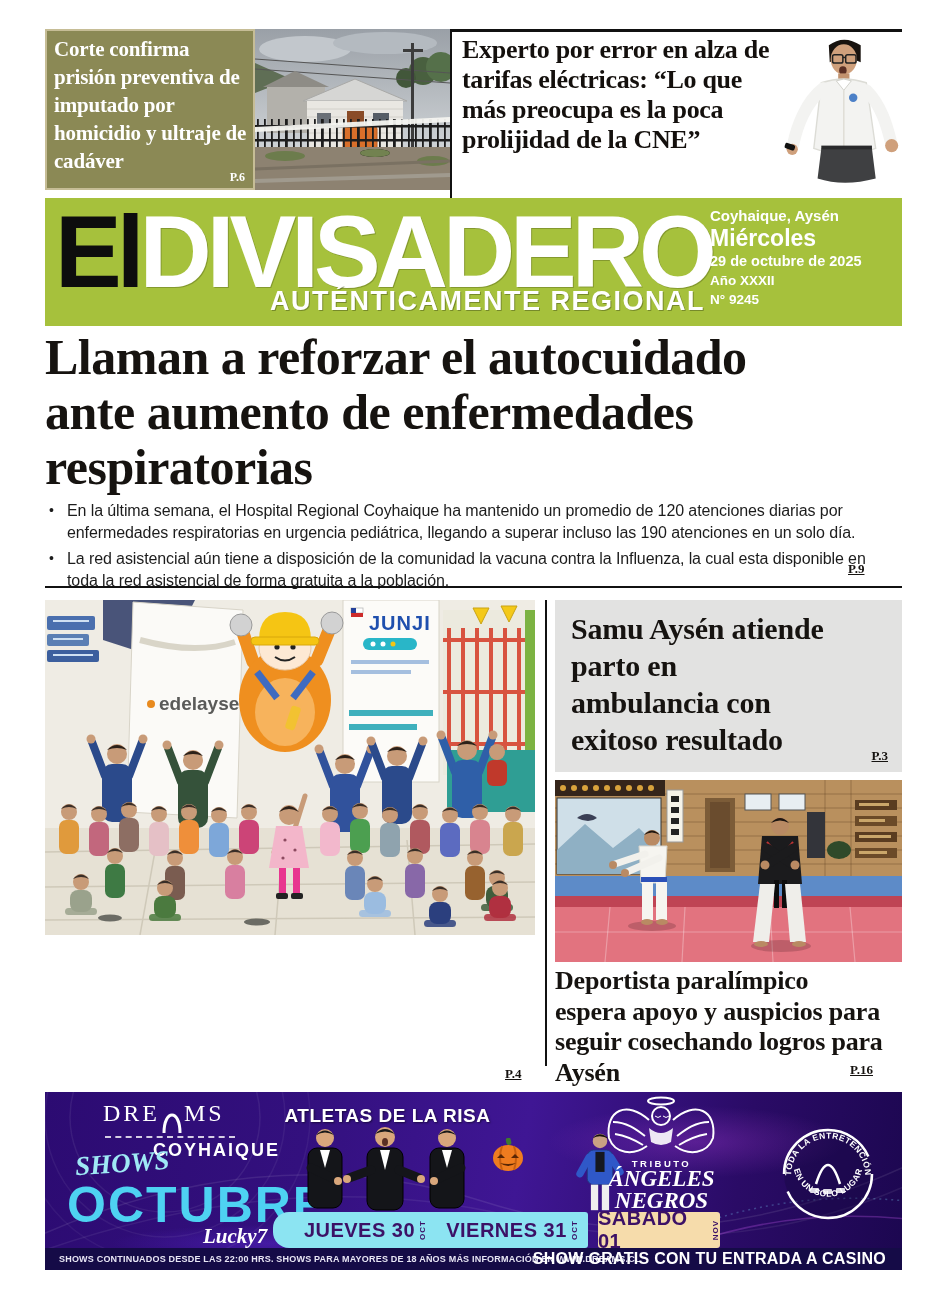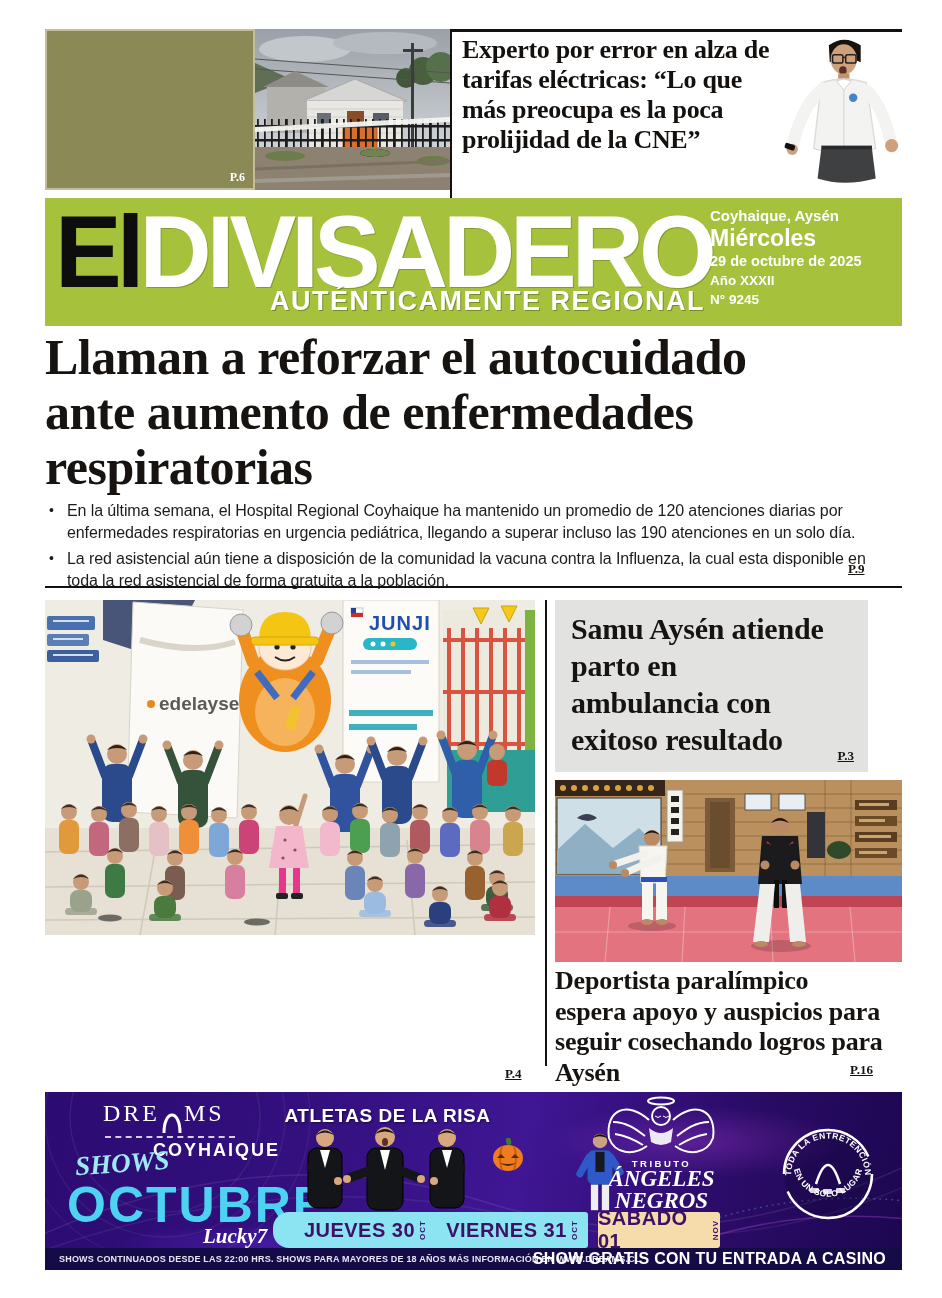--- a/index.html
+++ b/index.html
@@ -37,21 +37,21 @@
   .lead-bullets li{position:relative;padding-left:22px;font-size:16px;line-height:21.5px;color:#1c1c1c;margin-bottom:5px;letter-spacing:-0.1px;}
   .lead-bullets li::before{content:"•";position:absolute;left:4px;top:0;font-size:14px;}
   .lead-ref{left:848px;top:561px;}
   .rule{left:45px;top:586px;width:857px;height:2px;background:#111;}
 
   
   .main-photo{left:45px;top:600px;width:490px;height:335px;}
   .vdiv{left:545px;top:600px;width:2px;height:466px;background:#111;}
   .edel-headline{left:45px;top:943px;width:430px;font-size:28px;line-height:34.5px;letter-spacing:-0.2px;}
   .edel-ref{left:505px;top:1066px;}
-  .samu-box{left:555px;top:600px;width:313px;height:172px;background:#e2e2e1;}
+  .samu-box{left:555px;top:600px;width:347px;height:172px;background:#e2e2e1;}
   .samu-headline{position:absolute;left:16px;top:10px;width:255px;font-size:30px;line-height:37px;letter-spacing:-0.2px;}
   .samu-ref{position:absolute;right:14px;bottom:8px;}
   .ma-photo{left:555px;top:780px;width:347px;height:182px;}
   .sport-headline{left:555px;top:966px;width:330px;font-size:26px;line-height:30.5px;letter-spacing:-0.2px;}
   .sport-ref{left:850px;top:1062px;}
 
   
   .ad{left:45px;top:1092px;width:857px;height:178px;overflow:hidden;color:#fff;
       background:
         radial-gradient(closest-side at 76% 28%, rgba(190,70,230,.30), transparent 72%),
@@ -85,20 +85,21 @@
   .blueman-svg{position:absolute;left:525px;top:38px;}
   .angel-svg{position:absolute;left:556px;top:2px;}
   .pumpkin{position:absolute;left:445px;top:46px;}
 </style>
 </head>
 <body>
 
 <div class="sheet">
 
   <div class="abs crime-box">
+    <div class="crime-headline">Corte confirma prisión preventiva de imputado por homicidio y ultraje de cadáver</div>
     <div class="crime-ref">P.6</div>
   </div>
 
   <div class="abs crime-photo">
     <svg width="195" height="161" viewBox="0 0 195 161">
       <defs>
         <linearGradient id="sky" x1="0" y1="0" x2="0" y2="1">
           <stop offset="0" stop-color="#9aa0a7"></stop>
             <stop offset="1" stop-color="#cfd3d6"></stop>
         </linearGradient>

